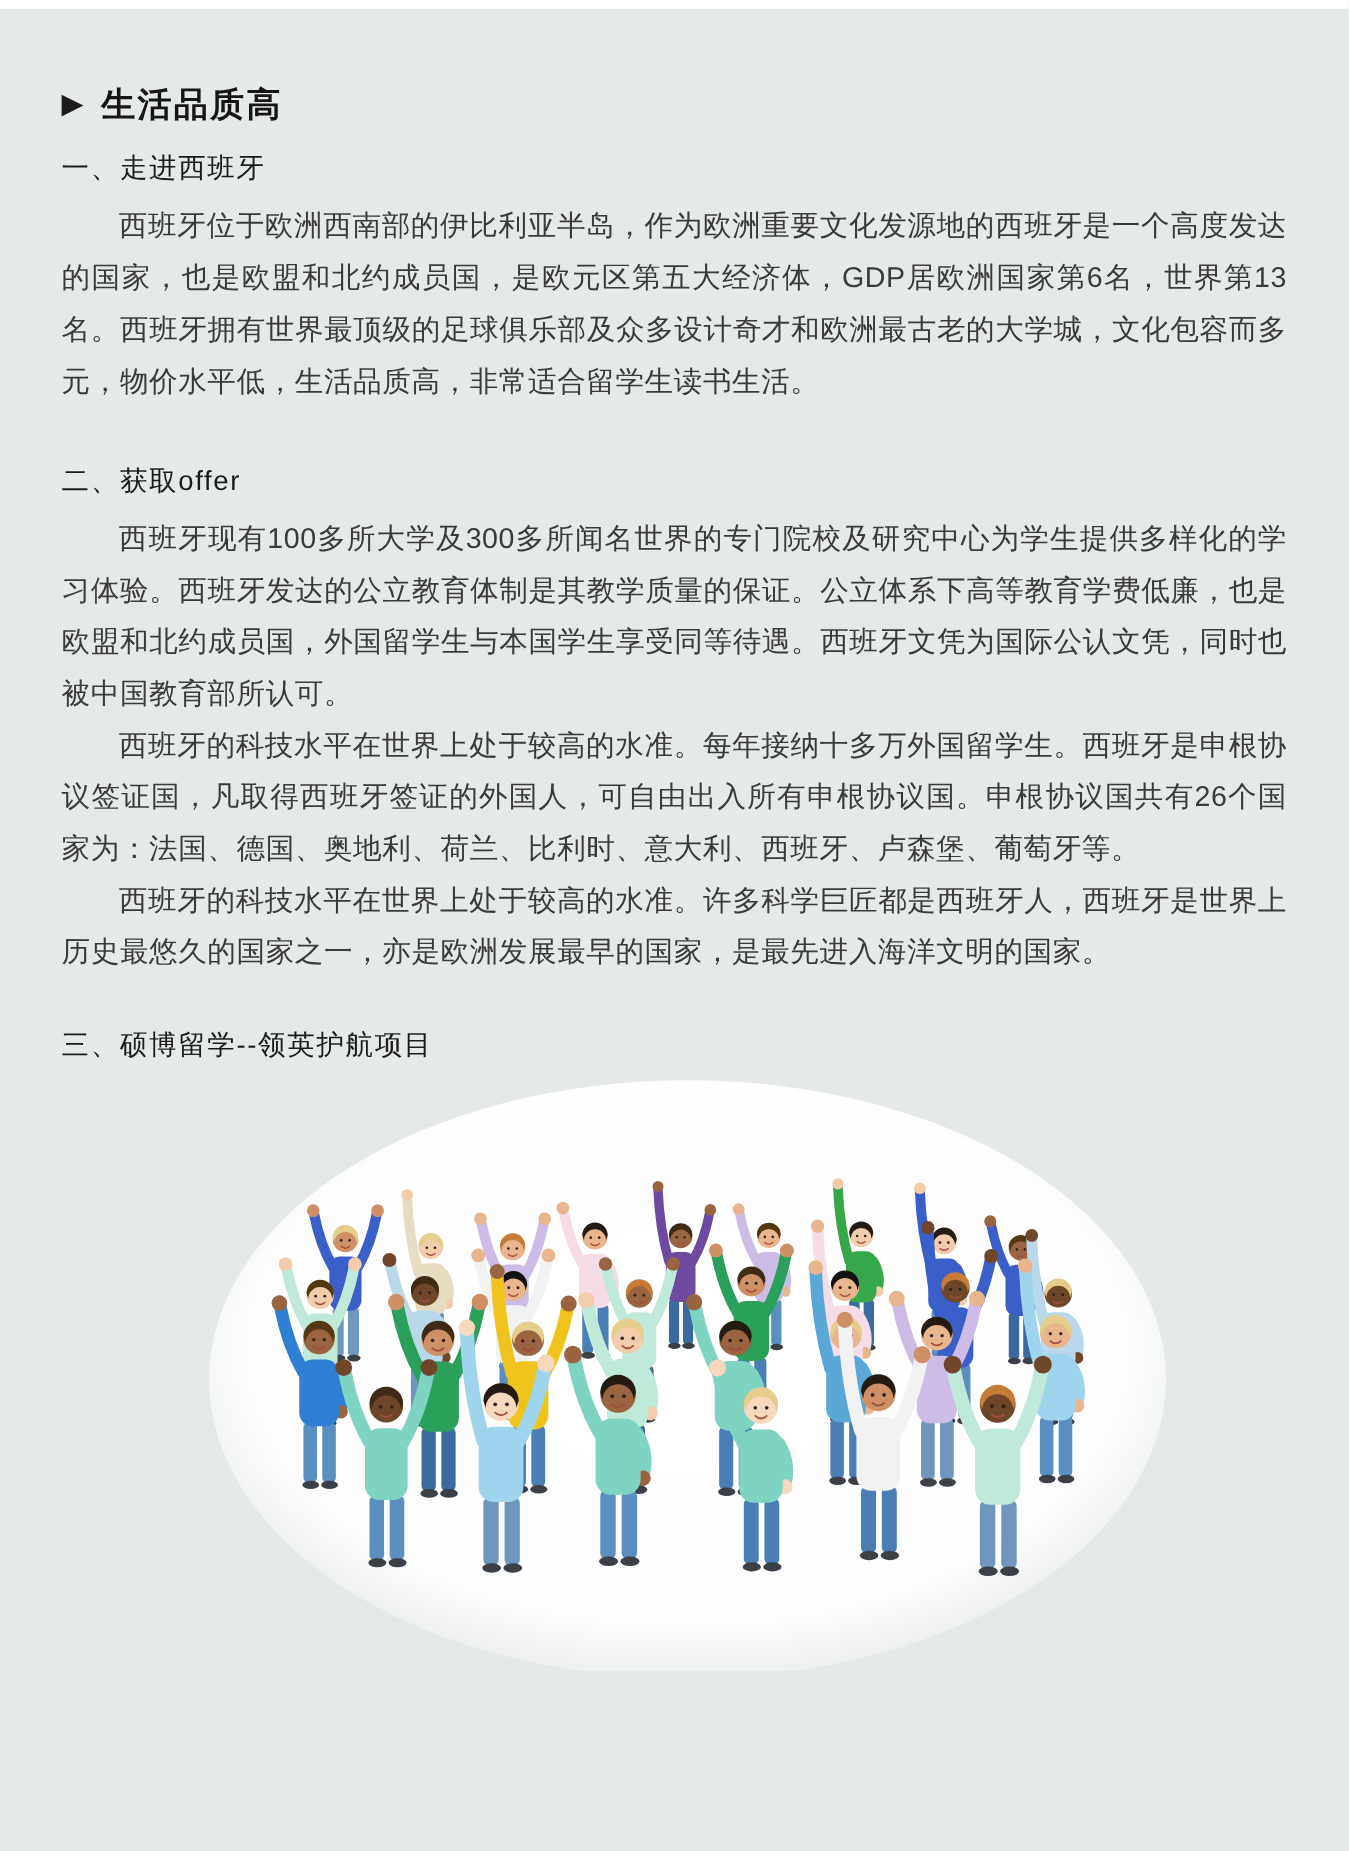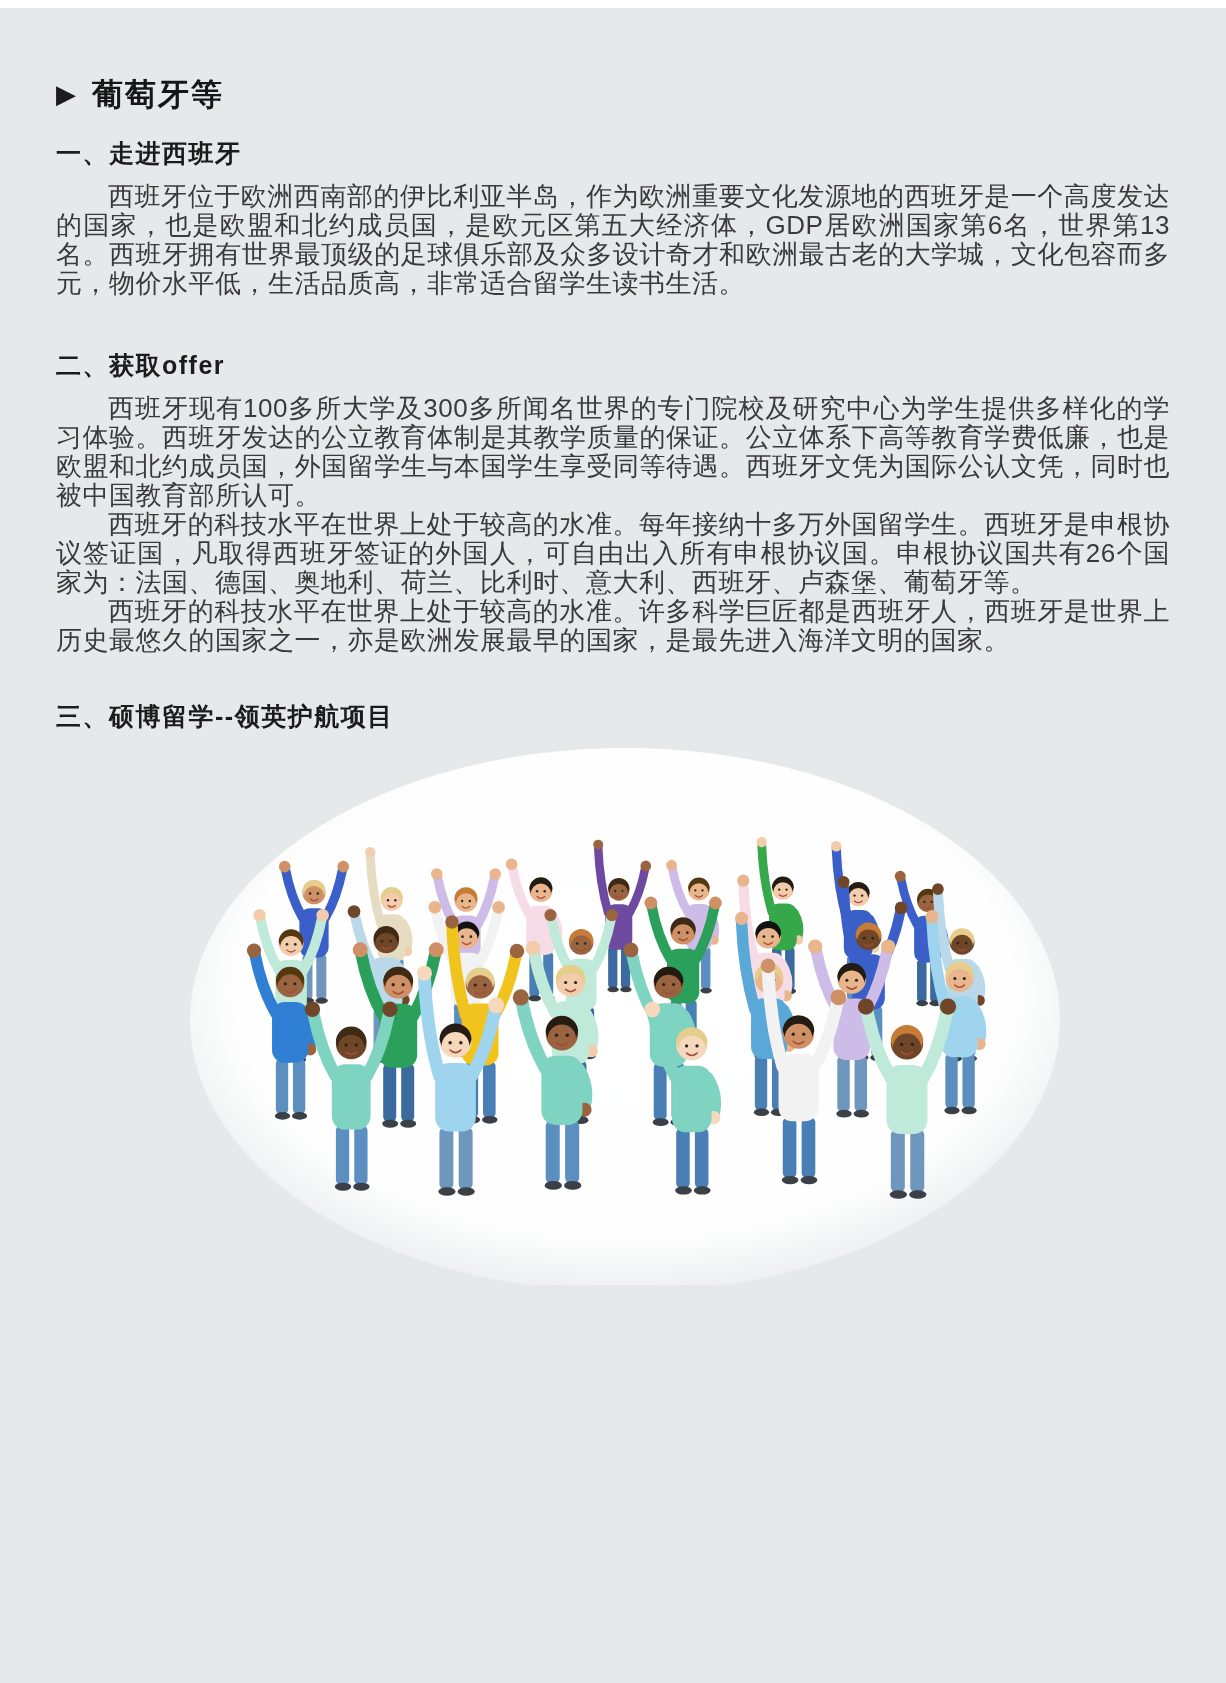--- a/index.html
+++ b/index.html
@@ -20,50 +20,50 @@
     margin-top:66px;
     display:flex;align-items:center;
     font-size:31px;font-weight:bold;color:#161616;
     letter-spacing:2px;
   }
   .tri{
     font-size:26px;margin-right:14px;color:#1c1c1c;
     transform:translateY(-1px);
   }
   .sec-heading{
-    font-size:25px;font-weight:bold;color:#1b1b1b;
+    font-size:25px;font-weight:normal;color:#1b1b1b;
     letter-spacing:1.5px;
     line-height:30px;
   }
   .h1{margin-top:22px;}
   .h2{margin-top:52px;}
   .h3{margin-top:46px;}
   .body-text p{
     margin:0;
     font-size:26px;color:#3a3a3a;
-    line-height:29px;
+    line-height:47px;
     text-align:justify;
     text-indent:2em;
     letter-spacing:0.5px;
   }
   .p-first{margin-top:14px !important;}
   .photo-wrap{
     margin-top:14px;
     margin-left:24px;
     display:flex;justify-content:center;
   }
 </style>
 </head>
 <body>
 
 <div class="page">
 
   <div class="doc-title">
     <span class="tri">▶</span>
-    <span>葡萄牙等</span>
+    <span>生活品质高</span>
   </div>
 
   <div class="sec-heading h1">一、走进西班牙</div>
   <div class="body-text">
     <p class="p-first">西班牙位于欧洲西南部的伊比利亚半岛，作为欧洲重要文化发源地的西班牙是一个高度发达的国家，也是欧盟和北约成员国，是欧元区第五大经济体，GDP居欧洲国家第6名，世界第13名。西班牙拥有世界最顶级的足球俱乐部及众多设计奇才和欧洲最古老的大学城，文化包容而多元，物价水平低，生活品质高，非常适合留学生读书生活。</p>
   </div>
 
   <div class="sec-heading h2">二、获取offer</div>
   <div class="body-text">
     <p class="p-first">西班牙现有100多所大学及300多所闻名世界的专门院校及研究中心为学生提供多样化的学习体验。西班牙发达的公立教育体制是其教学质量的保证。公立体系下高等教育学费低廉，也是欧盟和北约成员国，外国留学生与本国学生享受同等待遇。西班牙文凭为国际公认文凭，同时也被中国教育部所认可。</p>

